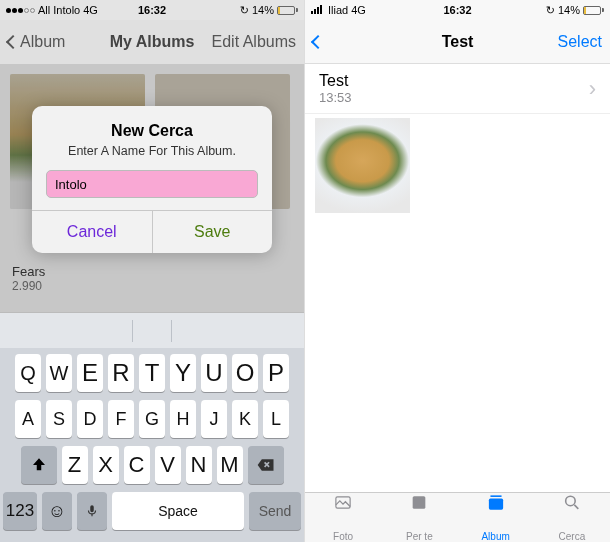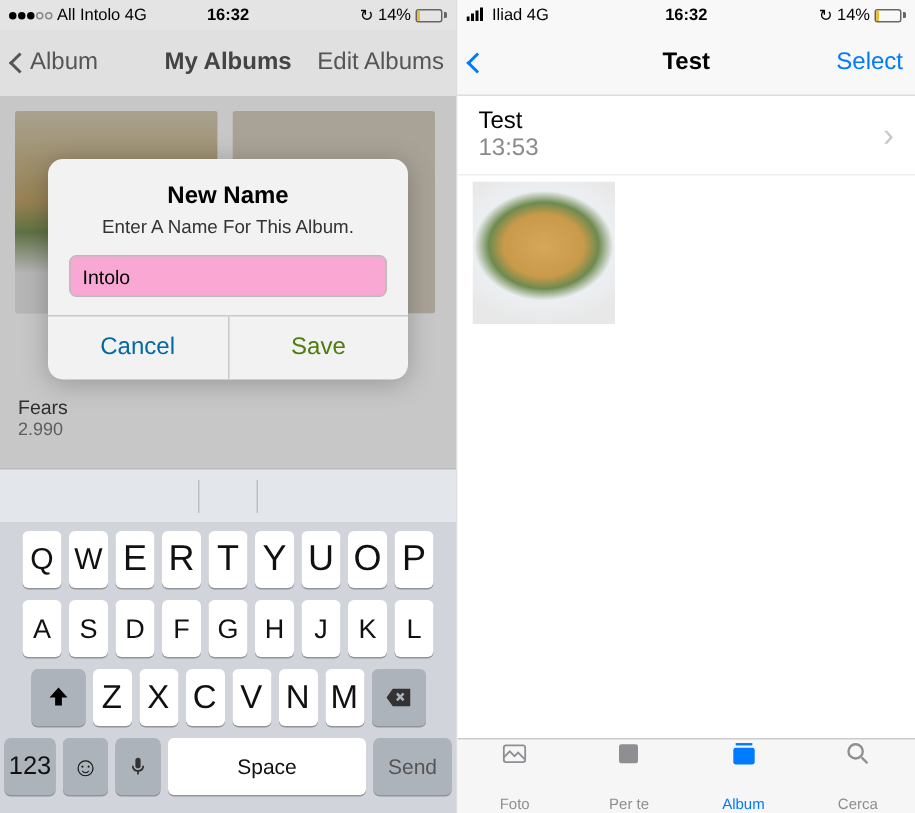--- a/index.html
+++ b/index.html
@@ -45,21 +45,21 @@
     
     .dim-overlay { position: absolute; inset: 0; background: rgba(0,0,0,0.08); }
 
     
     .alert { position: absolute; top: 42px; left: 50%; transform: translateX(-50%); width: 240px; background: #f2f2f2; border-radius: 10px; overflow: hidden; box-shadow: 0 2px 18px rgba(0,0,0,0.25); }
     .alert-body { padding: 16px 14px 12px; text-align: center; }
     .alert-title { font-size: 16px; font-weight: 600; color: #000; margin-bottom: 4px; }
     .alert-msg { font-size: 12.5px; color: #333; margin-bottom: 12px; }
     .alert-input { width: 100%; height: 28px; border: 1px solid #bbb; border-radius: 5px; padding: 0 8px; font-size: 13px; background: #f9a8d4; }
     .alert-buttons { display: flex; border-top: 0.5px solid #c8c8c8; }
-    .alert-btn { flex: 1; height: 42px; font-size: 16px; color: #0369a1; background: transparent; border: none; }
+    .alert-btn { flex: 1; height: 42px; font-size: 16px; color: #6d28d9; background: transparent; border: none; }
     .alert-btn:first-child { border-right: 0.5px solid #c8c8c8; }
     .alert-btn.save { color: #4d7c0f; }
 
     
     .keyboard { background: #d1d5db; padding: 6px 3px 4px; }
     .kb-row { display: flex; justify-content: center; gap: 5px; margin-bottom: 8px; }
     .key { background: #fff; border-radius: 4px; height: 38px; display: flex; align-items: center; justify-content: center; font-size: 18px; color: #111; box-shadow: 0 1px 0 rgba(0,0,0,0.3); flex: 1; min-width: 0; }
     .key.small { font-size: 20px; }
     .key.shift, .key.bksp { background: #adb3bb; flex: 0 0 36px; }
     .key.num { background: #adb3bb; flex: 0 0 34px; font-size: 17px; }
@@ -71,21 +71,21 @@
     .kb-row.r2 { padding: 0 14px; }
     .kb-row.r2 .key { flex: 0 0 26px; }
     .kb-row.r3 { padding: 0 2px; }
     .kb-row.r3 .key.letter { flex: 0 0 26px; font-size: 22px; }
 
     
     .right-content { flex: 1; background: #fff; }
     .list-row { display: flex; align-items: center; padding: 8px 14px; border-bottom: 0.5px solid #eee; }
     .list-text { flex: 1; }
     .list-title { font-size: 16px; color: #000; }
-    .list-sub { font-size: 16px; color: #8a8a8e; }
+    .list-sub { font-size: 13px; color: #8a8a8e; }
     .chev-right { color: #c7c7cc; font-size: 22px; }
     .right-thumb { width: 95px; height: 95px; margin: 4px 0 0 10px; background: #eee; overflow: hidden; }
     .right-food { width: 100%; height: 100%; background: radial-gradient(ellipse 70% 55% at 50% 45%, #d6a65a 0%, #c99a4a 40%, #6e8a4f 55%, #eceff2 70%, #e8e8e8 100%); }
 
     
     .tab-bar { height: 50px; background: #f6f6f6; border-top: 0.5px solid #ccc; display: flex; }
     .tab { flex: 1; display: flex; flex-direction: column; align-items: center; justify-content: center; gap: 19px; color: #8e8e93; font-size: 10px; }
     .tab.active { color: #007aff; }
     .tab svg { width: 24px; height: 22px; }
 
@@ -143,21 +143,21 @@
     </div>
     <div class="album-meta">
       <div class="album-label">Fears</div>
       <div class="album-count">2.990</div>
     </div>
 
     <div class="dim-overlay"></div>
 
     <div class="alert">
       <div class="alert-body">
-        <div class="alert-title">New Name</div>
+        <div class="alert-title">New Cerca</div>
         <div class="alert-msg">Enter A Name For This Album.</div>
         <input class="alert-input" value="Intolo" style="">
       </div>
       <div class="alert-buttons">
         <button class="alert-btn">Cancel</button>
         <button class="alert-btn save">Save</button>
       </div>
     </div>
   </div>
 

